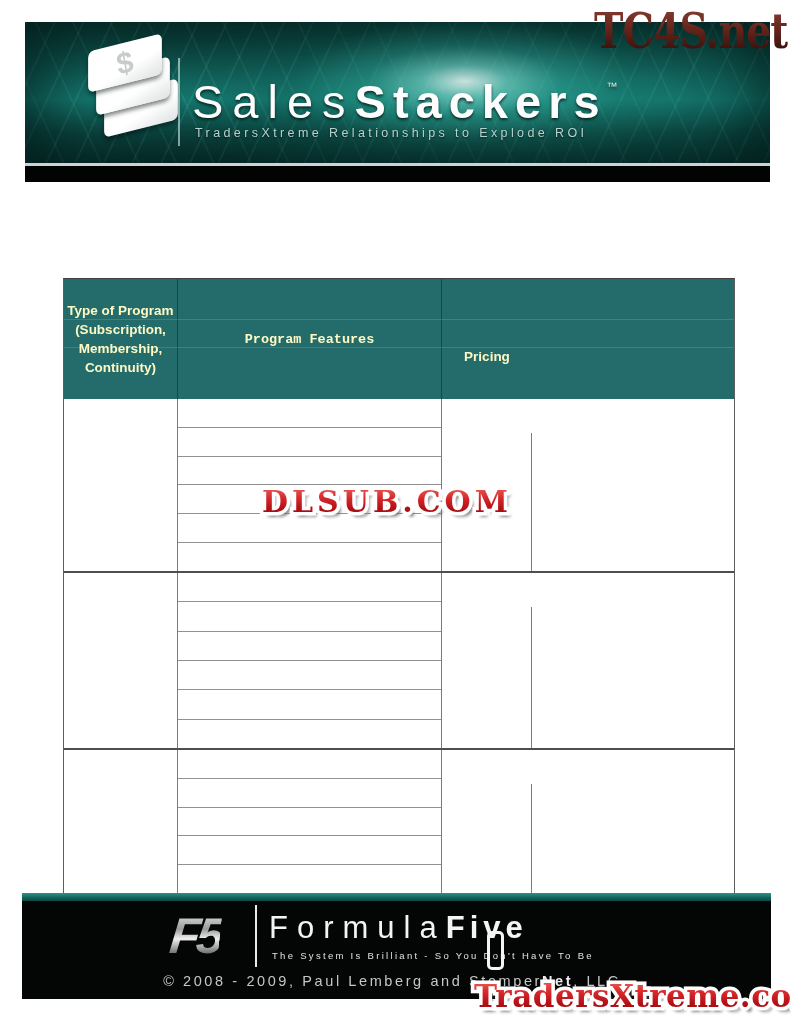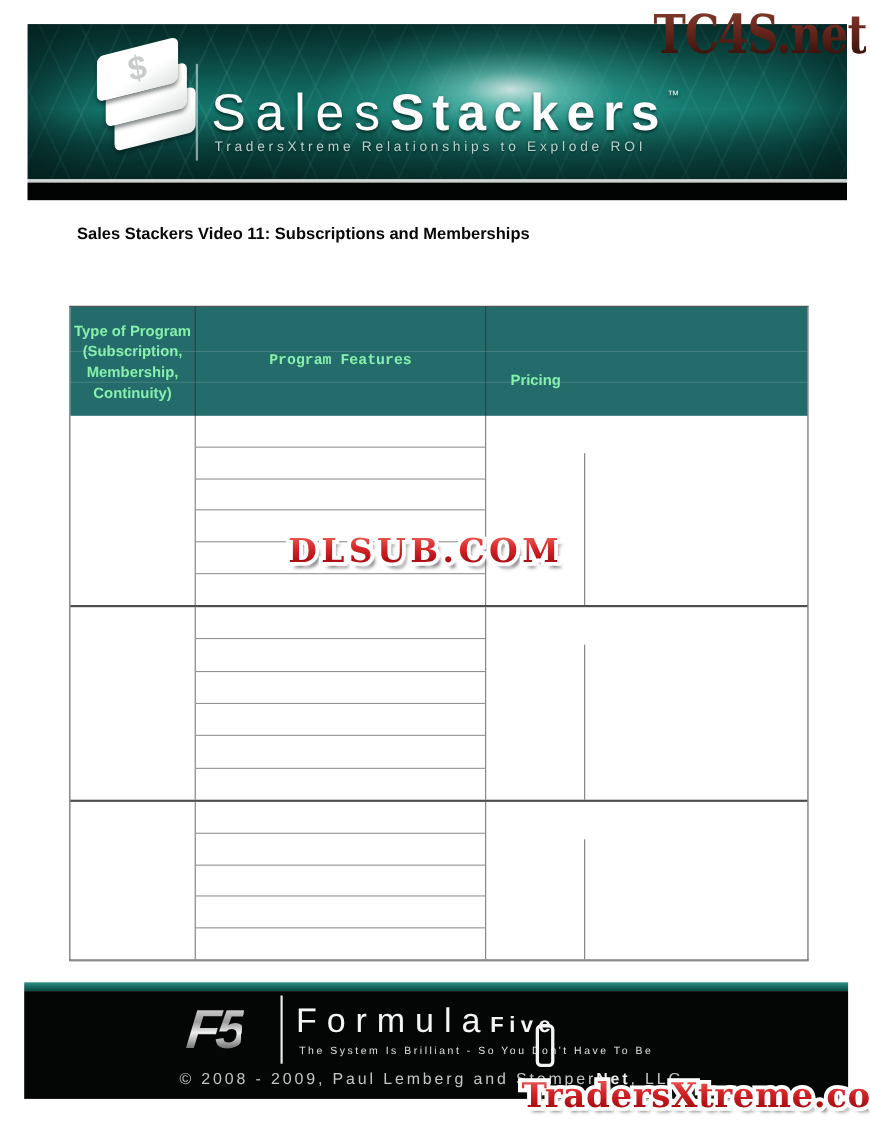--- a/index.html
+++ b/index.html
@@ -49,21 +49,21 @@
       -webkit-background-clip:text;background-clip:text;color:transparent;}
   }
 
   
   .video-title{position:absolute;left:70px;top:204px;font-size:15px;font-weight:bold;color:#060606;}
   .heading{position:absolute;left:89px;top:237px;font-size:20px;font-weight:bold;color:#060606;letter-spacing:.4px;white-space:nowrap;}
 
   
   .table-wrap{position:absolute;left:63px;top:278px;width:670px;border:1px solid #5e5e5e;
       border-top:1px solid #3f3f3f;border-bottom:2px solid #8a8a8a;box-sizing:content-box;background:#fff;}
-  .thead{position:relative;display:flex;height:99px;background:#246b6b;color:#86efac;}
+  .thead{position:relative;display:flex;height:120px;background:#246b6b;color:#fef9c3;}
   .th{display:flex;align-items:center;justify-content:center;text-align:center;
       font-size:13.5px;font-weight:bold;line-height:19px;box-sizing:border-box;}
   .thead .th{border-right:1px solid #3a3a3a;}
   .thead .th:last-child{border-right:none;}
   .hline{position:absolute;left:0;right:0;height:1px;background:rgba(255,255,255,.14);}
   .hline.h1{top:40px;} .hline.h2{top:68px;}
   .c1{width:114px;flex:0 0 114px;} .c2{width:264px;flex:0 0 264px;font-family:Liberation Mono, monospace;} .c3{width:90px;flex:0 0 90px;margin-top:34px;} .c4{flex:1;}
   .th.c4{word-spacing:5px;}
   .block{display:flex;}
   .block .cell{box-sizing:border-box;border-right:1px solid #7c7c7c;}
@@ -82,21 +82,21 @@
   .footer-black{position:absolute;left:0;top:8px;width:100%;height:98px;background:#040505;}
   .f5-logo{position:absolute;left:148px;top:6px;font-size:50px;font-weight:bold;font-style:italic;
       letter-spacing:-4px;color:#d9d9d9;transform:skewX(-6deg);}
   @supports (-webkit-background-clip:text){
     .f5-logo{background:linear-gradient(180deg,#fbfbfb 0%,#9a9a9a 38%,#efefef 55%,#6f6f6f 80%,#cfcfcf 100%);
       -webkit-background-clip:text;background-clip:text;color:transparent;}
   }
   .f5-divider{position:absolute;left:233px;top:4px;width:2px;height:62px;background:#e9e9e9;}
   .formula-brand{position:absolute;left:247px;top:9px;white-space:nowrap;color:#f4f4f4;}
   .formula-brand .fb1{font-size:31px;font-weight:400;letter-spacing:9px;}
-  .formula-brand .fb2{font-size:20px;font-weight:bold;letter-spacing:5px;}
+  .formula-brand .fb2{font-size:31px;font-weight:bold;letter-spacing:5px;}
   .formula-tagline{position:absolute;left:250px;top:49px;font-size:9.5px;letter-spacing:2.3px;
       color:#e2e2e2;white-space:nowrap;}
   .stomper-glyph{position:absolute;left:465px;top:30px;width:11px;height:33px;
       border:3px solid #f4f4f4;border-radius:5px;}
   .copyright{position:absolute;left:60px;top:72px;width:620px;text-align:center;
       font-size:14.5px;letter-spacing:2.6px;color:#c6c6c6;white-space:nowrap;}
   .copyright .net{font-weight:bold;color:#ececec;}
 </style>
 </head>
 <body>
@@ -111,21 +111,20 @@
     </div>
     <div class="logo-divider"></div>
     <div class="brand"><span class="b1">Sales</span><span class="b2">Stackers</span><span class="tm">™</span></div>
     <div class="banner-tagline">TradersXtreme Relationships to Explode ROI</div>
   </div>
   <div class="banner-underline"></div>
   <div class="banner-black"></div>
 
   <div class="wm tc4s">TC4S.net</div>
 
-  <div class="video-title">Sales Stackers Video 11: Subscriptions and Memberships</div>
 
   <div class="table-wrap">
     <div class="thead">
       <div class="hline h1"></div>
       <div class="hline h2"></div>
       <div class="th c1">Type of Program (Subscription, Membership, Continuity)</div>
       <div class="th c2">Program Features</div>
       <div class="th c3">Pricing</div>
     </div>
     <div class="block b1">

